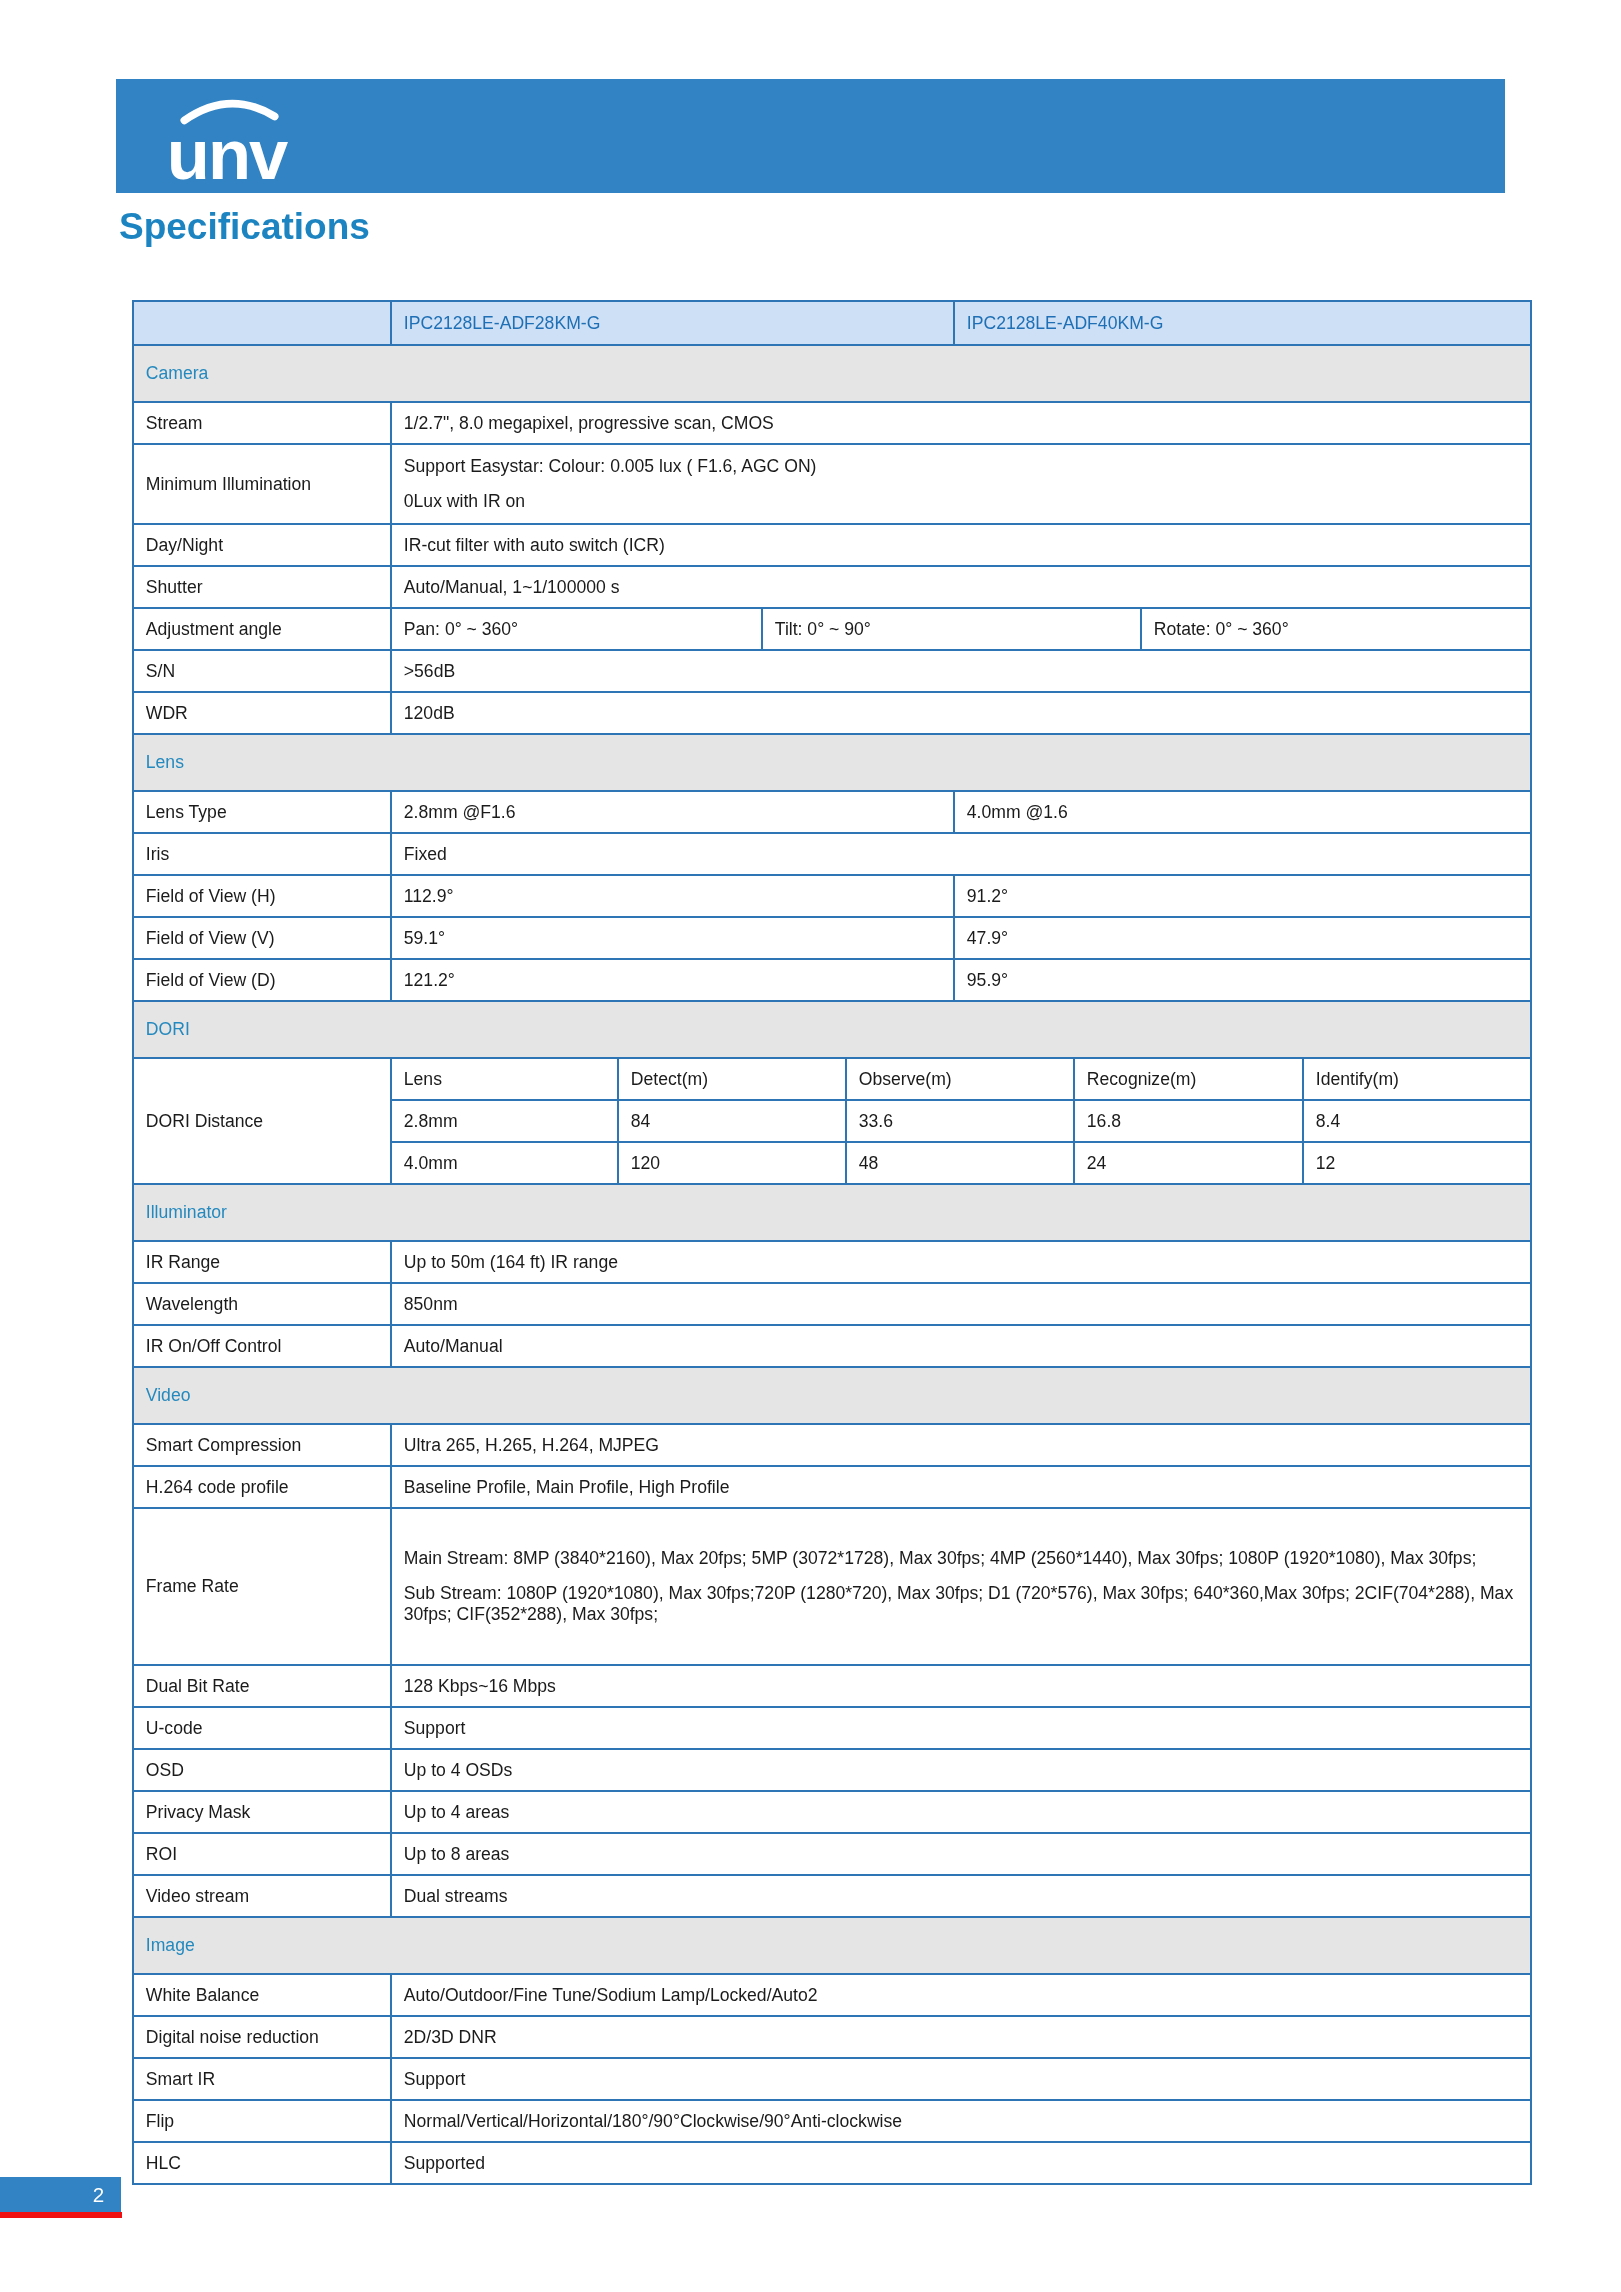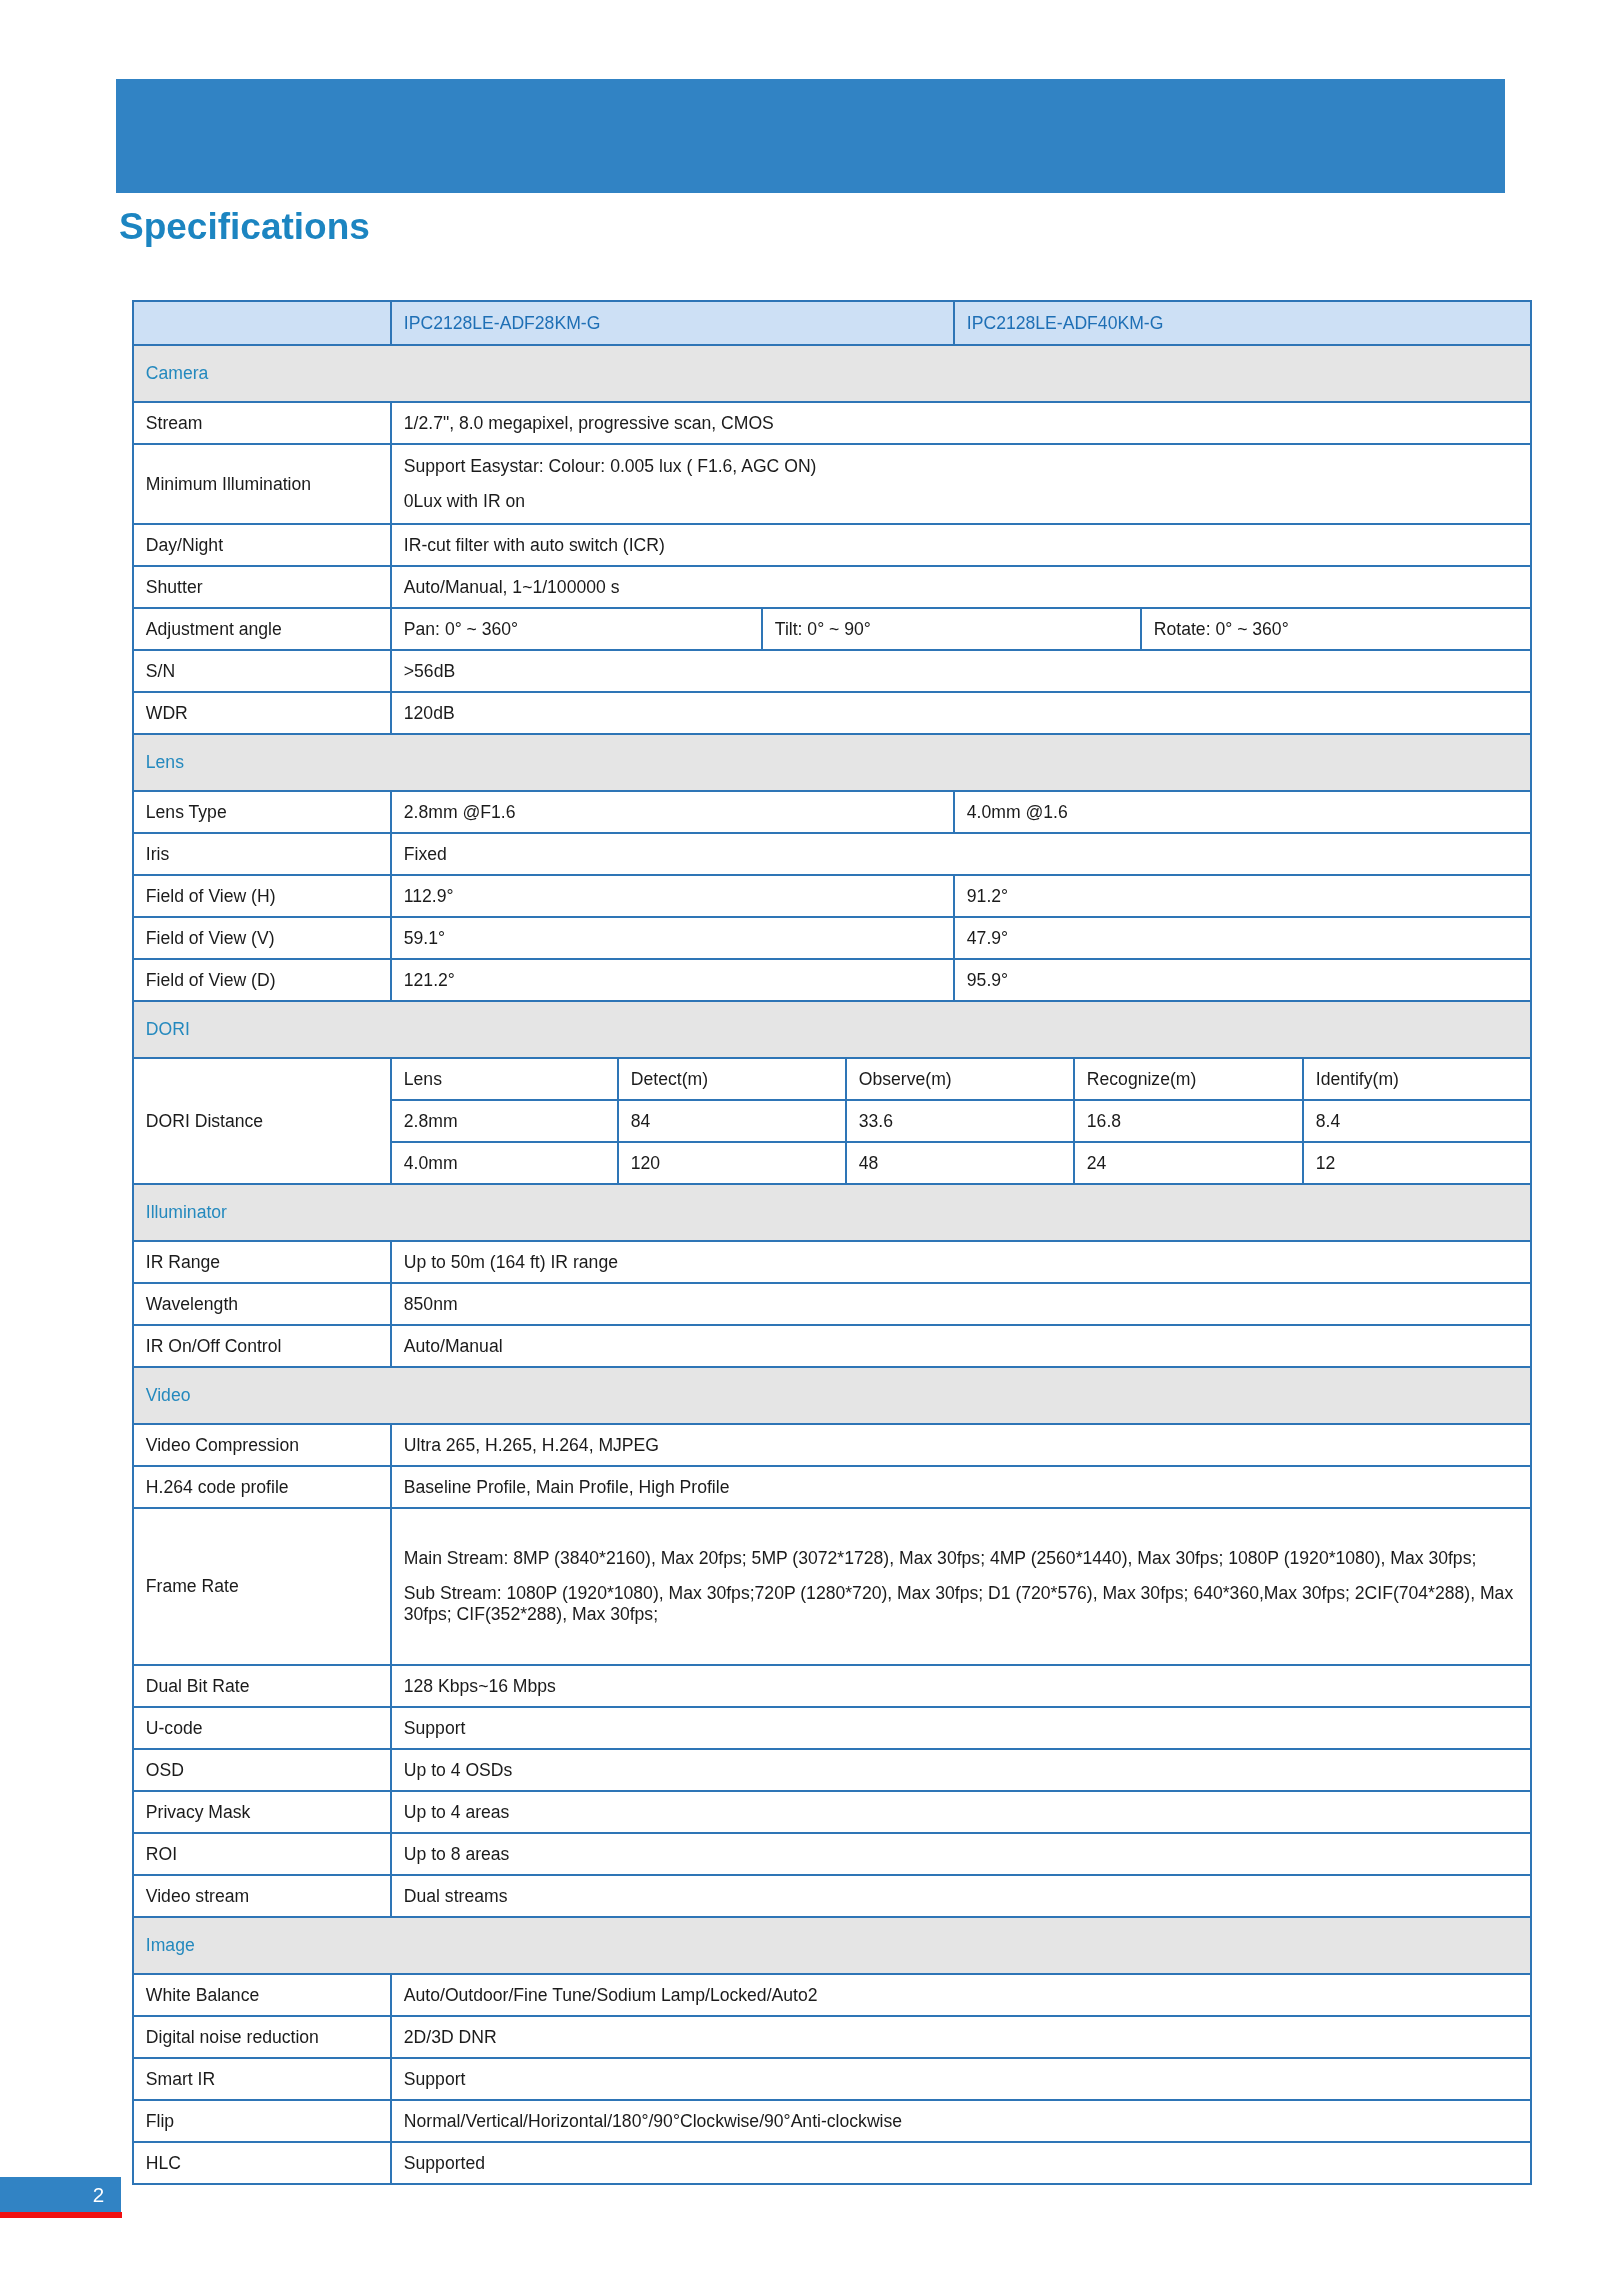--- a/index.html
+++ b/index.html
@@ -63,20 +63,26 @@
   }
   .footer-redline {
     position: absolute; left: 0; top: 2212px; width: 122px; height: 5.9px;
     background: #F01010;
   }
 </style>
 </head>
 <body>
 
 <div class="page-header">
+  <div class="logo-wrap">
+    <svg width="157" height="98" viewBox="0 0 160 100">
+      <path d="M34 32 Q80 0 126 28" stroke="#ffffff" stroke-width="8" fill="none" stroke-linecap="round"></path>
+      <text x="16" y="92" font-size="72" font-weight="bold" fill="#ffffff" font-family="Liberation Sans, sans-serif" letter-spacing="-2">unv</text>
+    </svg>
+  </div>
 </div>
 
 <div class="page-title">Specifications</div>
 
 <table class="spec-table">
   <colgroup>
     <col style="width:258px">
       <col style="width:227px">
       <col style="width:144px">
       <col style="width:84px">
@@ -198,21 +204,21 @@
   </tr>
   <tr>
     <td>IR On/Off Control</td>
     <td colspan="8">Auto/Manual</td>
   </tr>
 
   <tr class="sec-row">
     <td colspan="9">Video</td>
   </tr>
   <tr>
-    <td>Video Compression</td>
+    <td>Smart Compression</td>
     <td colspan="8">Ultra 265, H.265, H.264, MJPEG</td>
   </tr>
   <tr>
     <td>H.264 code profile</td>
     <td colspan="8">Baseline Profile, Main Profile, High Profile</td>
   </tr>
   <tr class="row-xtall">
     <td>Frame Rate</td>
     <td colspan="8">
       <p class="pline">Main Stream: 8MP (3840*2160), Max 20fps; 5MP (3072*1728), Max 30fps; 4MP (2560*1440), Max 30fps; 1080P (1920*1080), Max 30fps;</p>

